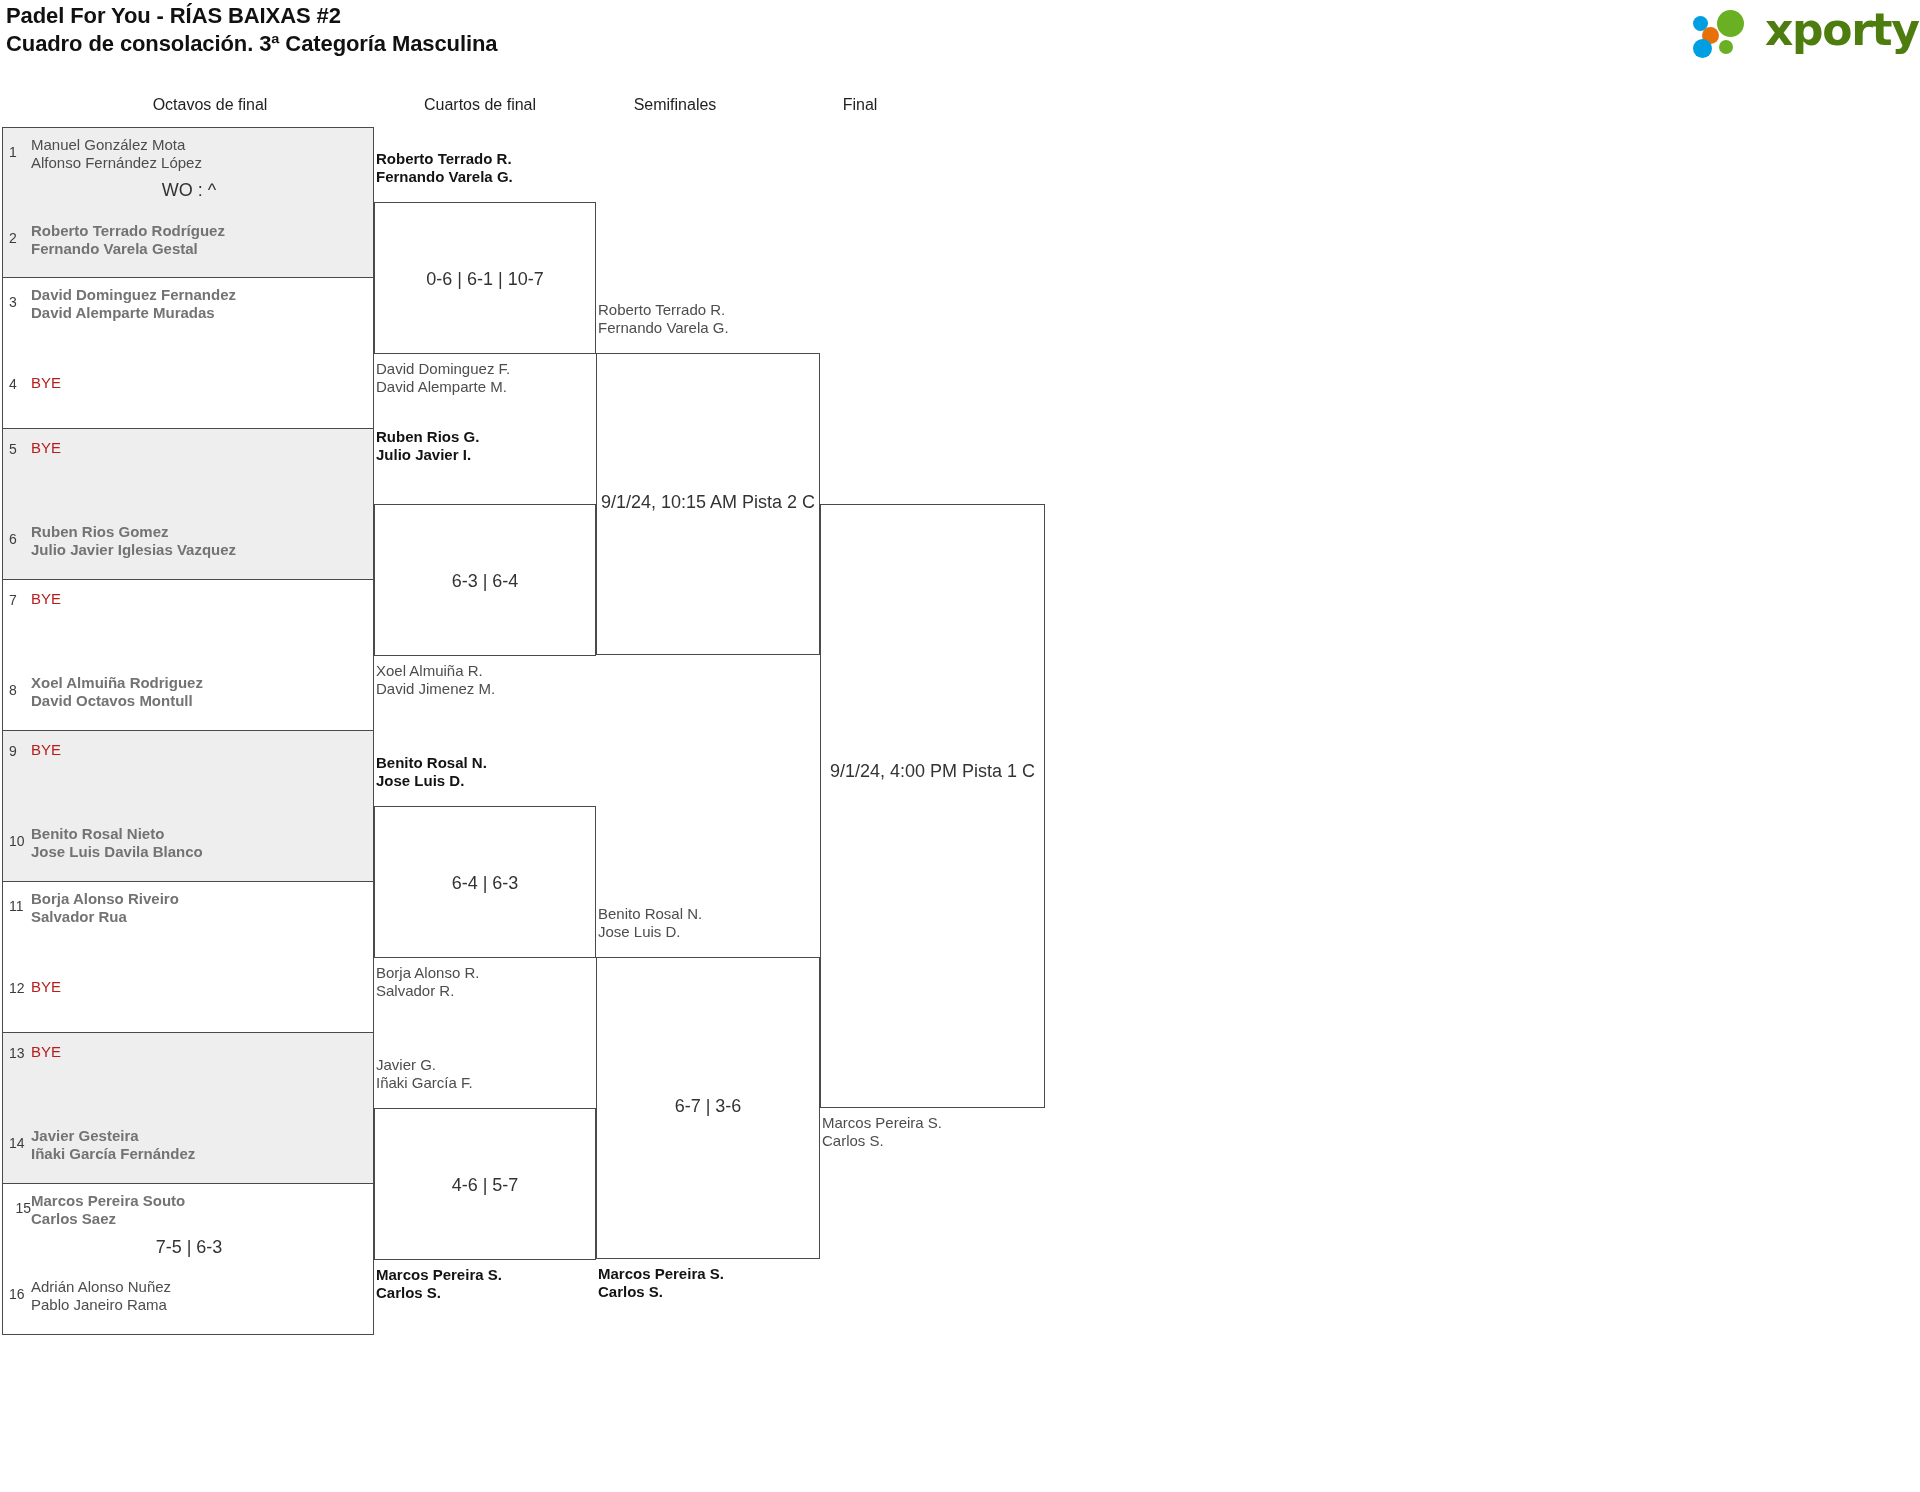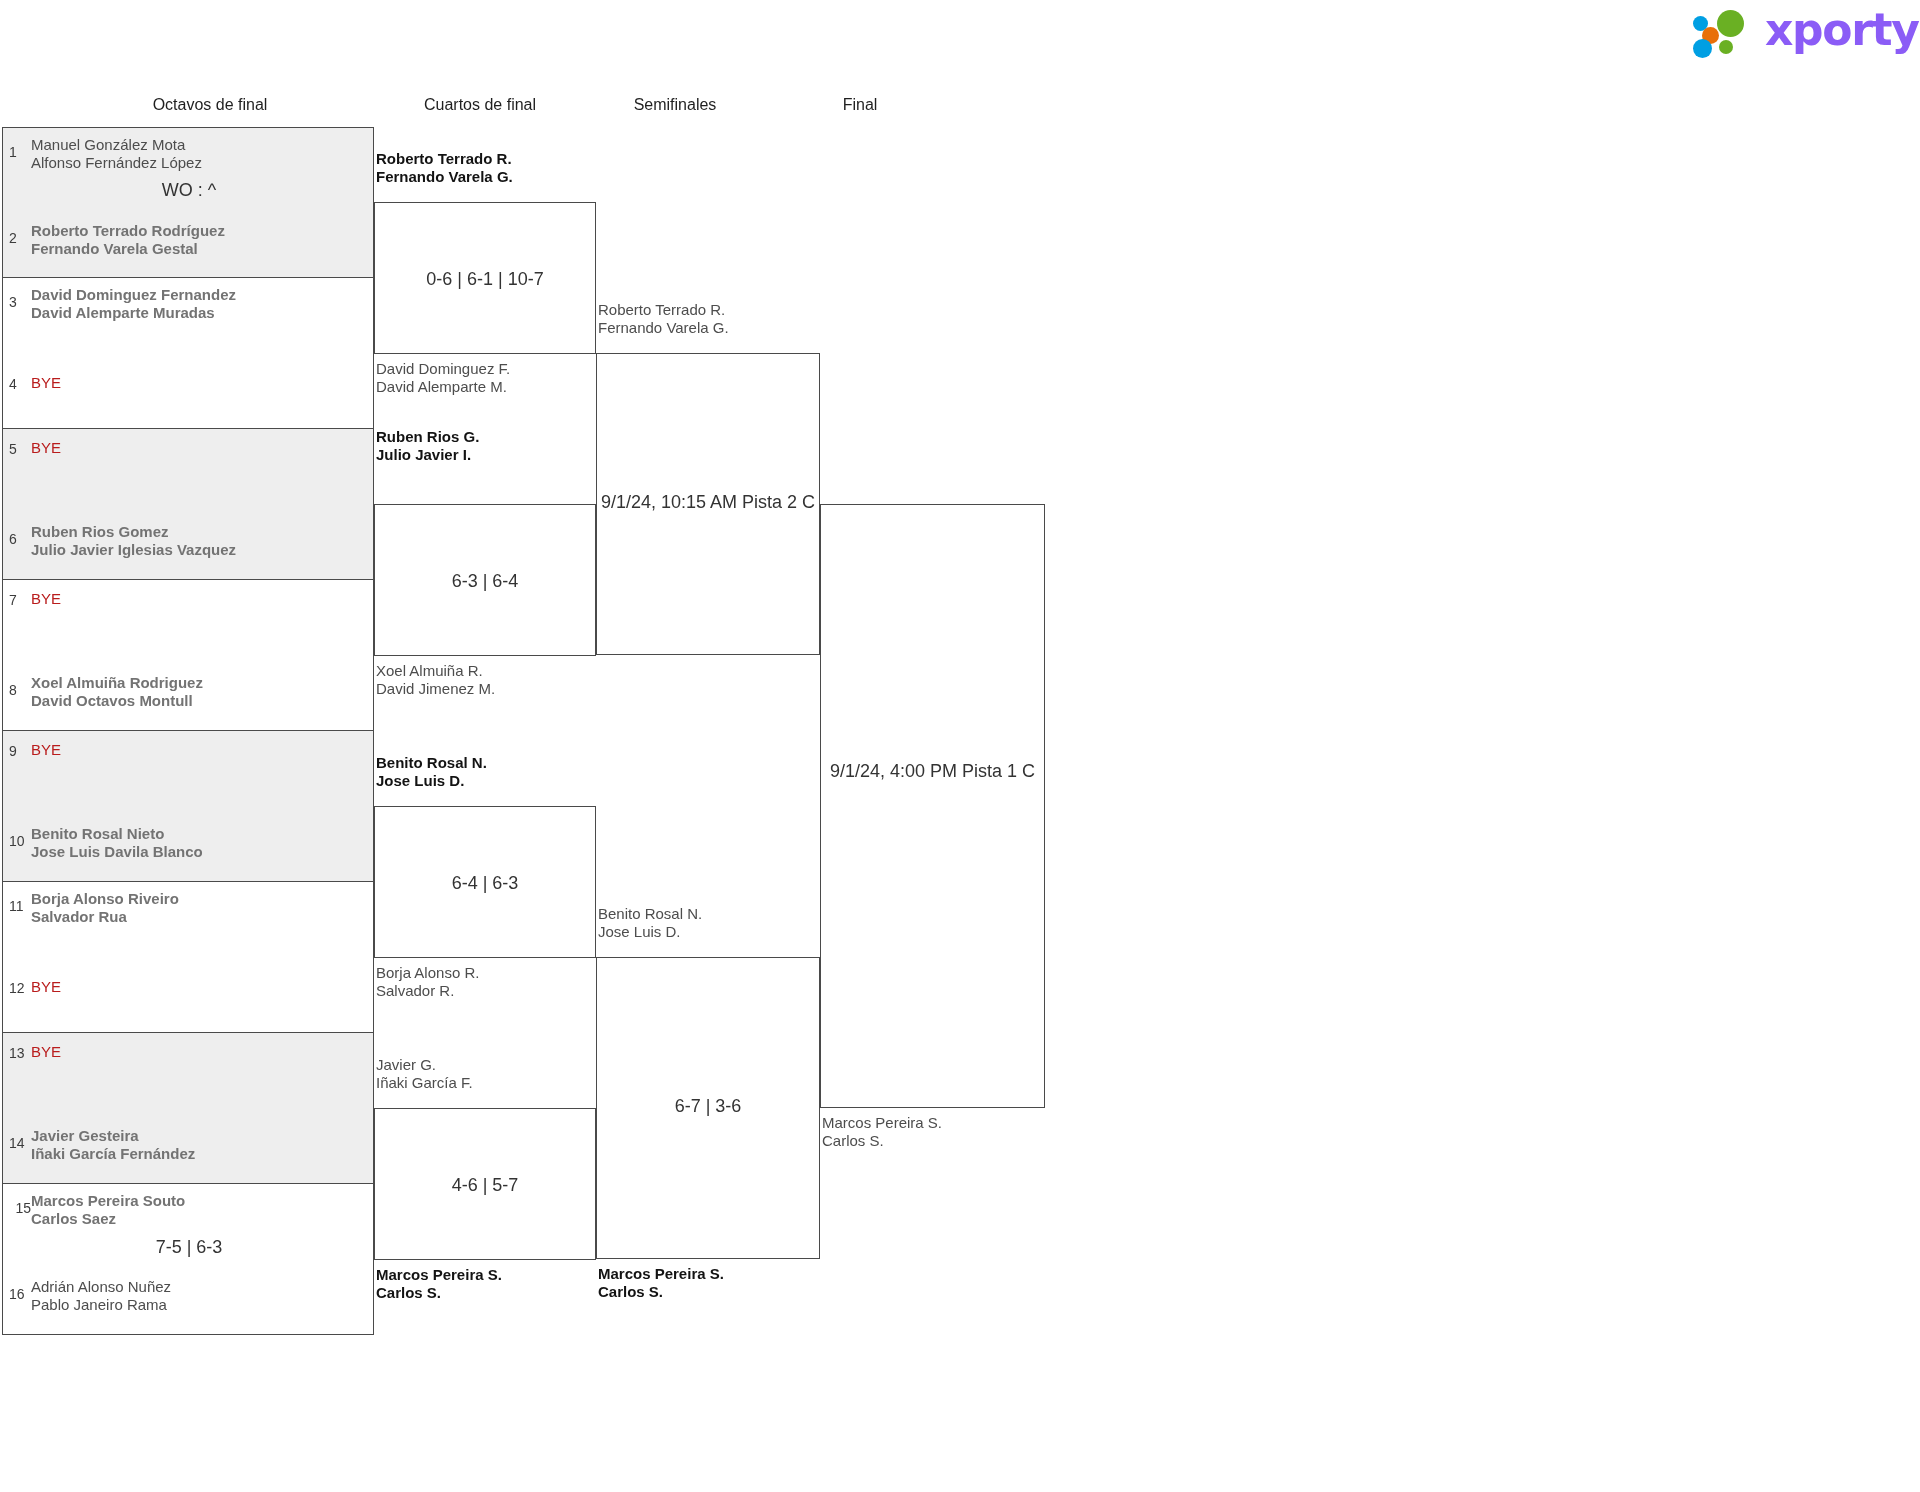--- a/index.html
+++ b/index.html
@@ -21,21 +21,21 @@
     color: #111111; letter-spacing: -0.1px;
   }
   .title-line { white-space: nowrap; }
 
   
   .logo { position: absolute; left: 1693px; top: 6px; width: 215px; height: 54px; }
   .logo-dots { position: absolute; left: 0; top: 4px; width: 70px; height: 48px; }
   .dot { position: absolute; border-radius: 50%; }
   .logo-word {
     position: absolute; left: 72px; top: -2px;
-    font-size: 44px; font-weight: bold; color: #8b5cf6;
+    font-size: 44px; font-weight: bold; color: #4d7c0f;
     letter-spacing: -1.3px; font-family: "DejaVu Sans", sans-serif;
   }
 
   
   .round-head {
     position: absolute; top: 96px;
     font-size: 16px; color: #1f1f1f; text-align: center;
     white-space: nowrap;
   }
 
@@ -77,20 +77,24 @@
     position: absolute; font-size: 15px; line-height: 1.17; white-space: nowrap;
   }
   .rtext.win  { font-weight: bold; color: #131313; }
   .rtext.lose { font-weight: normal; color: #4d4d4d; }
 </style>
 </head>
 <body>
 
 <div id="root">
 
+  <div class="title-block">
+    <div class="title-line">Padel For You - RÍAS BAIXAS #2</div>
+    <div class="title-line">Cuadro de consolación. 3ª Categoría Masculina</div>
+  </div>
 
   <div class="logo">
     <div class="logo-dots">
       <div class="dot" style="left:0px;  top:6px;  width:15px; height:15px; background:#009fe3;"></div>
       <div class="dot" style="left:24px; top:0px;  width:27px; height:27px; background:#6ab023;"></div>
       <div class="dot" style="left:9px;  top:17px; width:17px; height:17px; background:#e8700a;"></div>
       <div class="dot" style="left:0px;  top:29px; width:19px; height:19px; background:#009fe3;"></div>
       <div class="dot" style="left:26px; top:30px; width:14px; height:14px; background:#6ab023;"></div>
     </div>
     <div class="logo-word">xporty</div>

